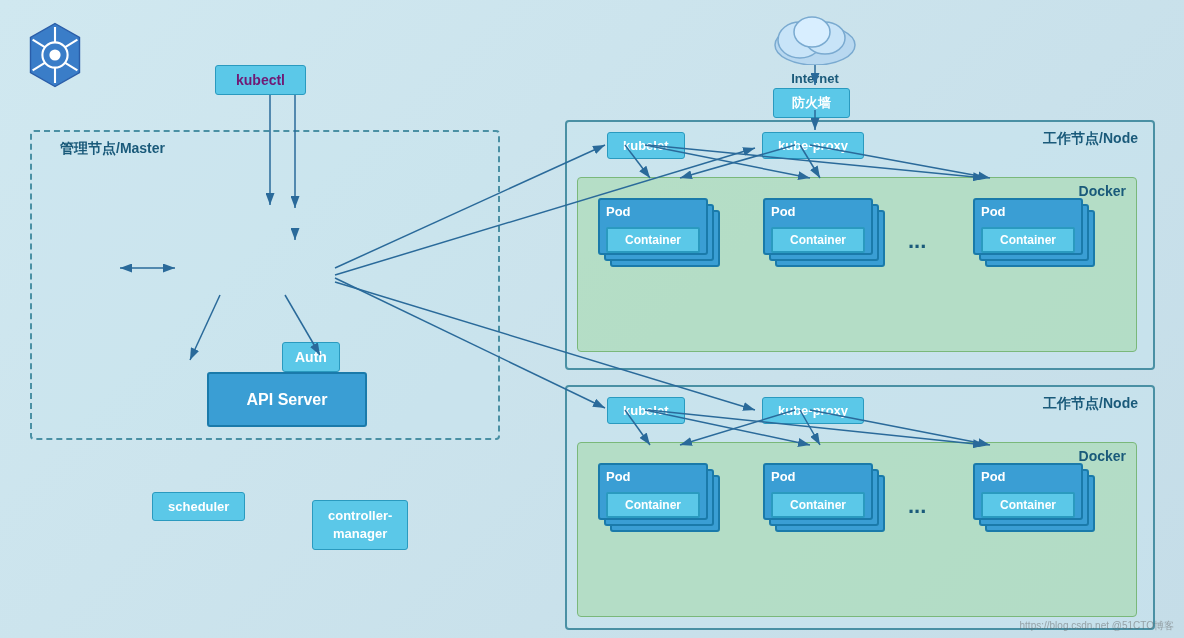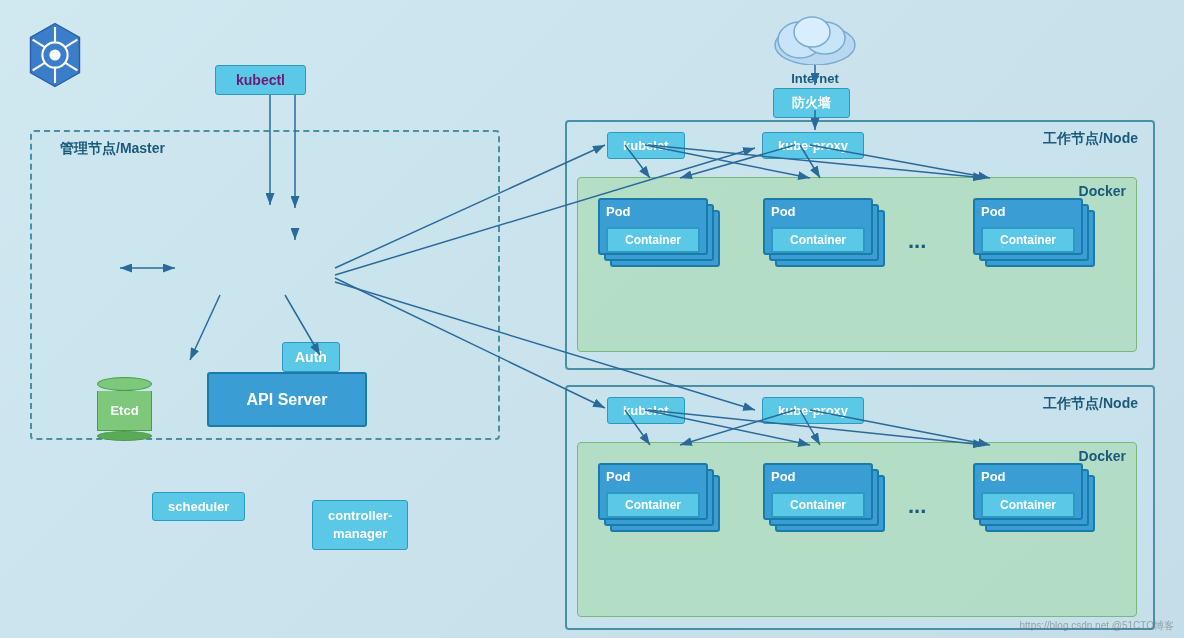--- a/index.html
+++ b/index.html
@@ -383,27 +383,20 @@
 
   <div class="firewall-box">防火墙</div>
 
   <div class="master-node">
     <span class="master-label">管理节点/Master</span>
 
     <div class="api-server-box">API Server</div>
 
     <div class="auth-box">Auth</div>
 
-    <div class="etcd-box">
-      <div class="etcd-cylinder">
-        <div class="etcd-top"></div>
-        <div class="etcd-body">Etcd</div>
-        <div class="etcd-bottom"></div>
-      </div>
-    </div>
 
     <div class="scheduler-box">scheduler</div>
 
     <div class="controller-box">
       <span style="white-space:pre-line">controller-
 manager</span>
     </div>
   </div>
 
   <div class="kubectl-box" style="position:absolute; top:65px; left:215px;">kubectl</div>

